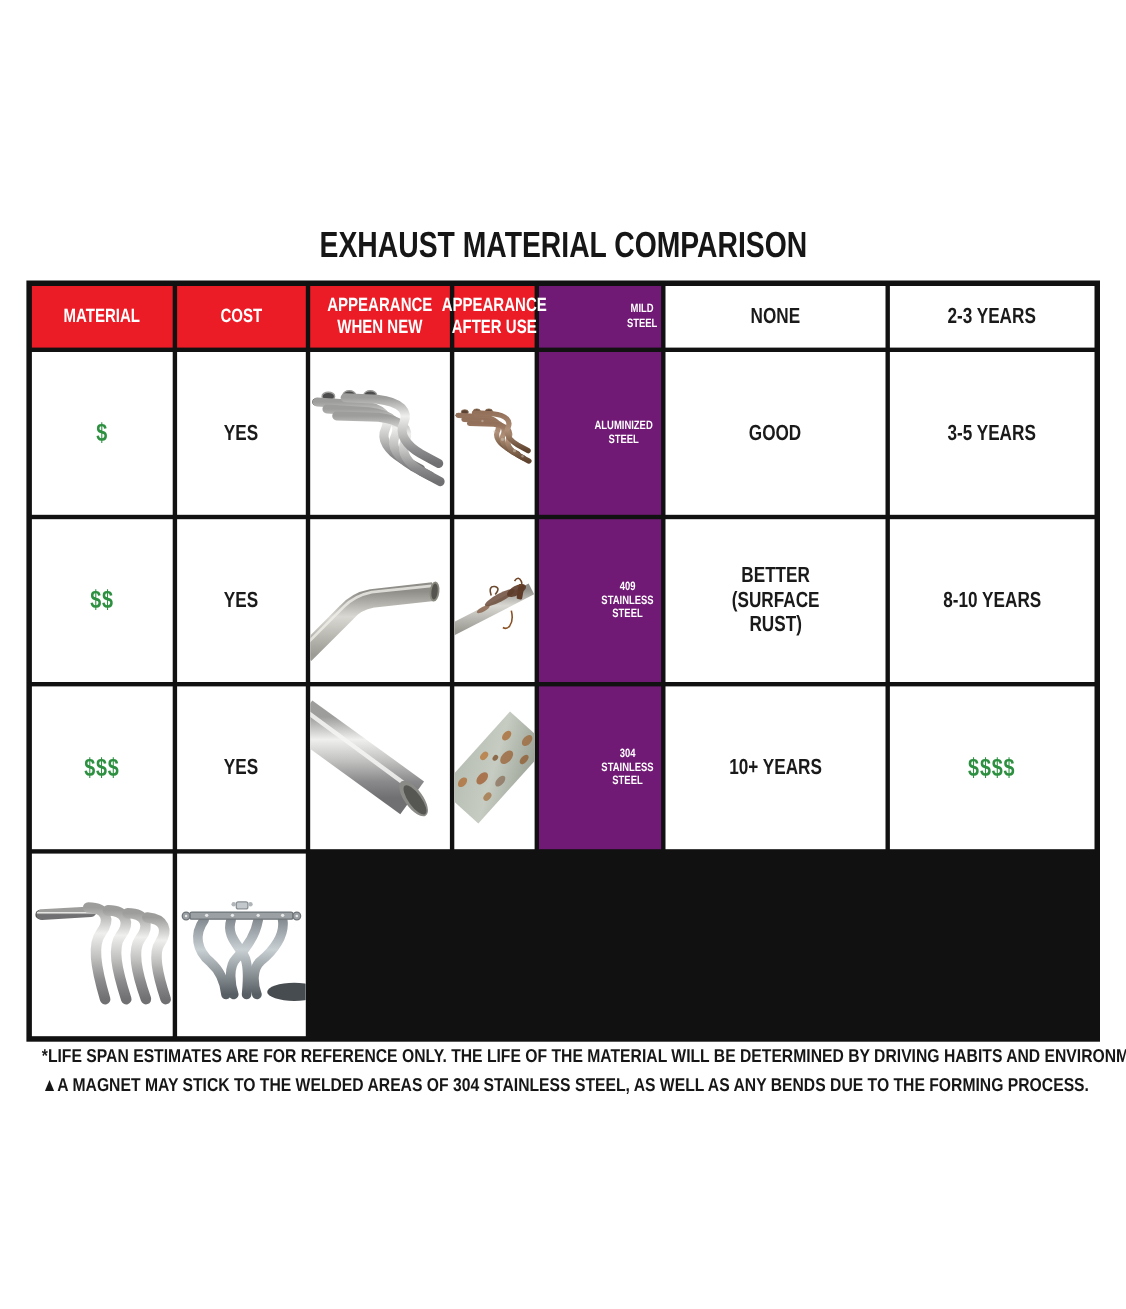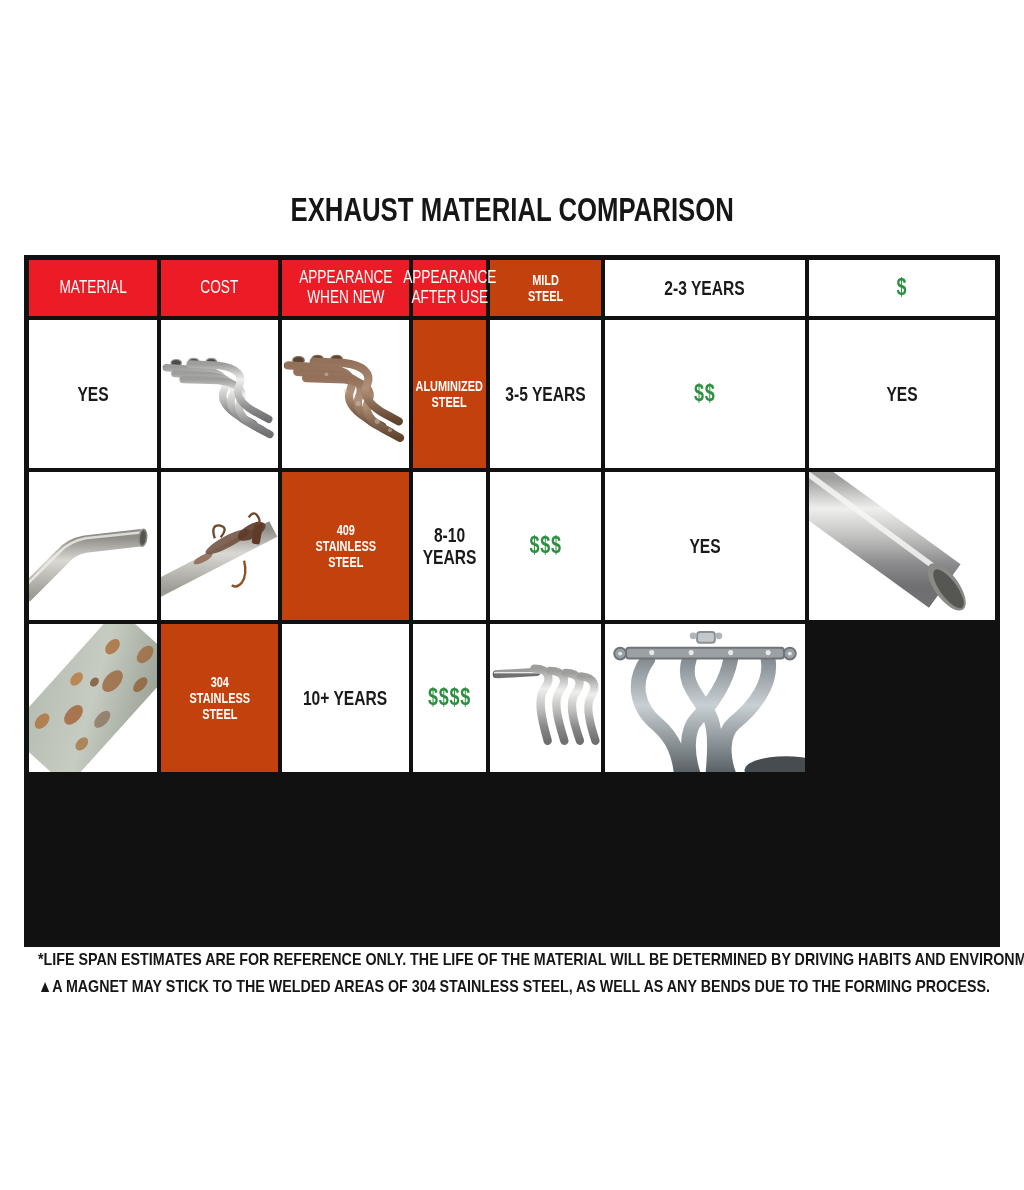--- a/index.html
+++ b/index.html
@@ -3,33 +3,33 @@
 <meta charset="utf-8">
 <style>
   html,body{margin:0;padding:0;}
   body{
     width:1024px;height:1190px;position:relative;background:#ffffff;
     font-family:"Liberation Sans", sans-serif;overflow:hidden;
   }
   .cx{display:inline-block;transform:scaleX(.78);white-space:pre-line;text-align:center;}
   .cxl{display:inline-block;transform:scaleX(.84);transform-origin:left center;white-space:nowrap;}
   #title{
-    position:absolute;top:191px;left:0;width:100%;text-align:center;
+    position:absolute;top:204px;left:0;width:100%;text-align:center;
     font-weight:bold;font-size:33px;color:#161616;letter-spacing:0px;
   }
   #tbl{
     position:absolute;left:24px;top:255px;
     display:grid;
     grid-template-columns:128px 117px 127px 73px 111px 200px 186px;
     grid-template-rows:56px 148px 148px 148px 166px;
     gap:4px;padding:5px;background:#111111;
   }
   .cell{display:flex;align-items:center;justify-content:center;text-align:center;}
-  .hcell{background:#ec1c26;color:#ffffff;font-weight:normal;font-size:17.5px;line-height:1.12;}
-  .mcell{background:#c2410c;color:#ffffff;font-weight:bold;font-size:14px;line-height:1.15;}
+  .hcell{background:#ec1c26;color:#ffffff;font-weight:bold;font-size:17.5px;line-height:1.12;}
+  .mcell{background:#701a75;color:#ffffff;font-weight:bold;font-size:11px;line-height:1.15;justify-content:flex-end;}
   .tcell{background:#ffffff;color:#1a1a1a;font-weight:bold;font-size:20px;line-height:1.12;}
   .cost{color:#2d9040;font-size:23px;letter-spacing:1px;}
   .pcell{background:#ffffff;overflow:hidden;padding:0;}
   .pcell svg{display:block;width:100%;height:100%;}
   .sup{font-size:12px;vertical-align:6px;}
   #footnotes{position:absolute;left:38px;top:950px;color:#161616;font-weight:bold;font-size:17px;}
   #footnotes div{margin-bottom:7px;}
 </style>
 </head>
 <body>
@@ -87,20 +87,23 @@
 WHEN NEW</span>
     </div>
   <div class="cell hcell">
       <span class="cx">APPEARANCE
 AFTER USE</span>
     </div>
 
   <div class="cell mcell">
       <span class="cx">MILD
 STEEL</span>
+    </div>
+  <div class="cell tcell">
+      <span class="cx">NONE</span>
     </div>
   <div class="cell tcell">
       <span class="cx">2-3 YEARS</span>
     </div>
   <div class="cell tcell cost">
       <span class="cx">$</span>
     </div>
   <div class="cell tcell">
       <span class="cx"><span>YES</span><span class="sup"></span></span>
     </div>
@@ -128,20 +131,23 @@
           <circle cx="170" cy="132" r="3"></circle>
       </g>
     </svg>
   </div>
 
   <div class="cell mcell">
       <span class="cx">ALUMINIZED
 STEEL</span>
     </div>
   <div class="cell tcell">
+      <span class="cx">GOOD</span>
+    </div>
+  <div class="cell tcell">
       <span class="cx">3-5 YEARS</span>
     </div>
   <div class="cell tcell cost">
       <span class="cx">$$</span>
     </div>
   <div class="cell tcell">
       <span class="cx"><span>YES</span><span class="sup"></span></span>
     </div>
   <div class="cell pcell">
     <svg viewBox="0 0 200 150" preserveAspectRatio="xMidYMid meet">
@@ -163,20 +169,25 @@
       <path d="M150,26 q10,-14 17,1 q5,12 -8,11" fill="none" stroke="#6f4527" stroke-width="4"></path>
       <path d="M92,62 q-8,-24 9,-22 q15,3 1,20" fill="none" stroke="#6b4a2f" stroke-width="4"></path>
       <path d="M142,100 q6,24 -4,38 q-8,10 -17,4" fill="none" stroke="#8a5124" stroke-width="4"></path>
     </svg>
   </div>
 
   <div class="cell mcell">
       <span class="cx">409
 STAINLESS
 STEEL</span>
+    </div>
+  <div class="cell tcell">
+      <span class="cx">BETTER
+(SURFACE
+RUST)</span>
     </div>
   <div class="cell tcell">
       <span class="cx">8-10 YEARS</span>
     </div>
   <div class="cell tcell cost">
       <span class="cx">$$$</span>
     </div>
   <div class="cell tcell">
       <span class="cx"><span>YES</span><span class="sup"></span></span>
     </div>

